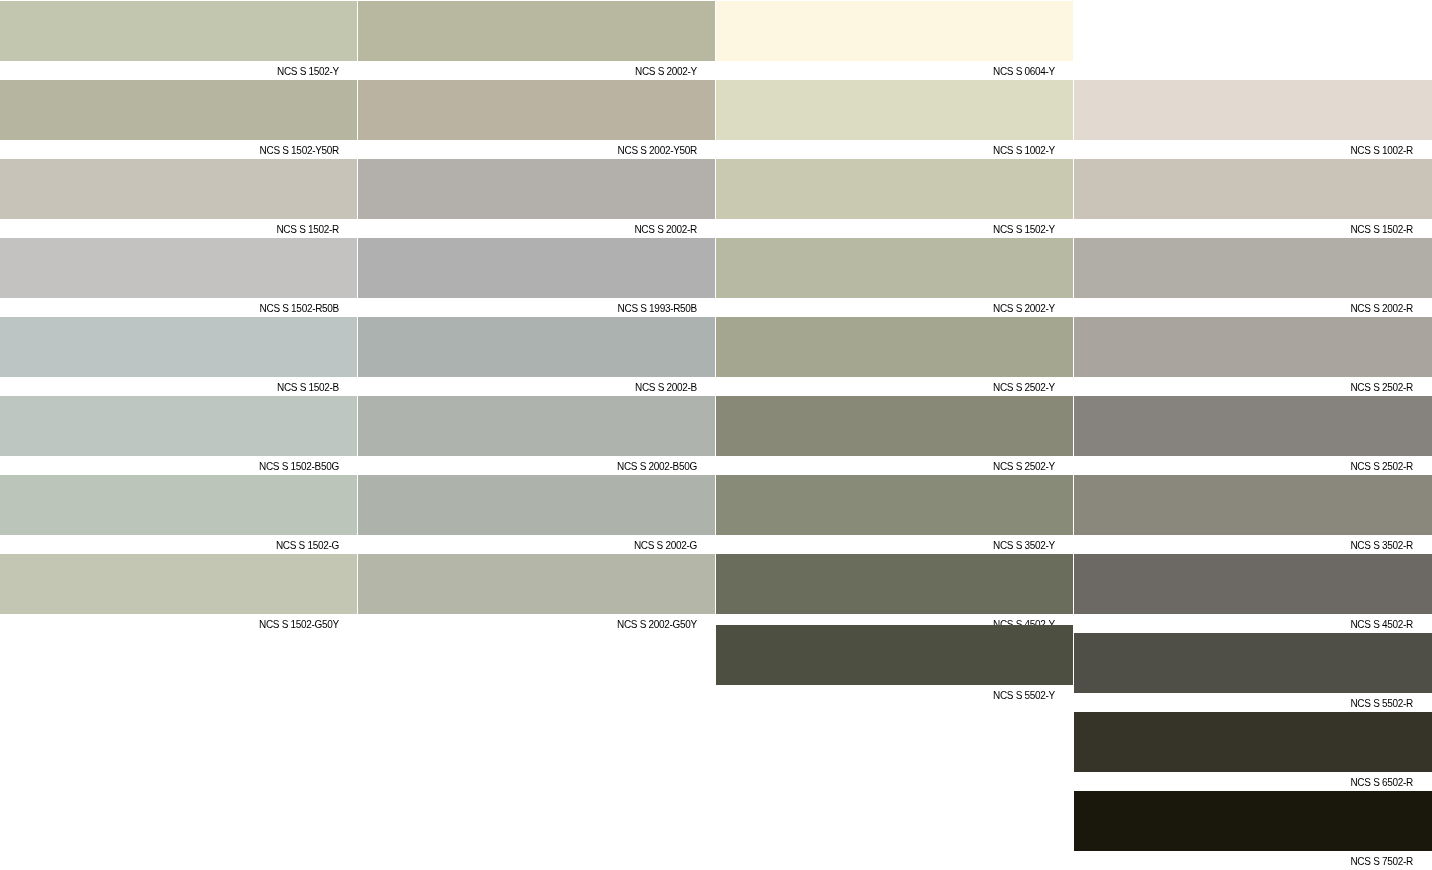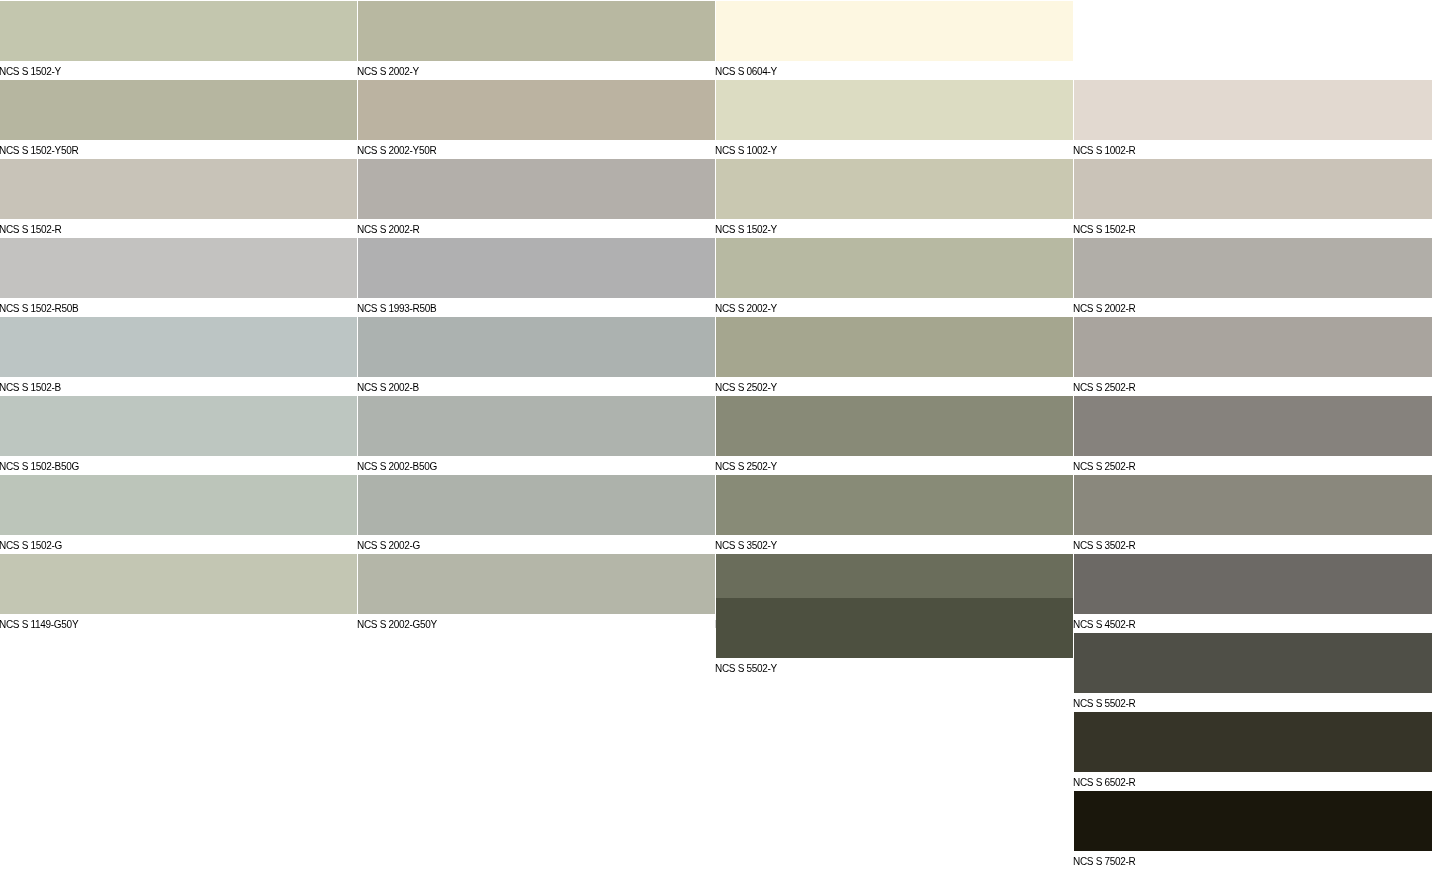--- a/index.html
+++ b/index.html
@@ -2,21 +2,21 @@
 <html><head>
 <meta charset="utf-8">
 <title>NCS Colour Chart</title>
 <style>
   html,body{margin:0;padding:0;background:#ffffff;}
   body{width:1432px;height:870px;overflow:hidden;
        font-family:"Liberation Sans",sans-serif;}
   .chart{position:relative;width:1432px;height:870px;background:#ffffff;
          overflow:hidden;}
   
-  .col{position:absolute;top:0;height:870px;}
+  .col{position:absolute;top:0;height:870px;text-align:right;}
   
   .cell{position:absolute;left:0;height:79px;}
   .sw{position:absolute;left:0;top:1px;height:60px;}
   .lb{position:absolute;left:-1px;top:62px;width:340px;height:19px;
       font-size:10px;letter-spacing:-0.3px;line-height:19px;
       color:#000000;white-space:nowrap;
       
       transform:translateZ(0);-webkit-font-smoothing:antialiased;}
 </style>
 </head>
@@ -47,21 +47,21 @@
     <div class="cell" style="top:395px;width:357px">
       <div class="sw" style="width: 357px; background-color: rgb(189, 198, 192);"></div>
       <div class="lb">NCS S 1502-B50G</div>
     </div>
     <div class="cell" style="top:474px;width:357px">
       <div class="sw" style="width: 357px; background-color: rgb(188, 197, 186);"></div>
       <div class="lb">NCS S 1502-G</div>
     </div>
     <div class="cell" style="top:553px;width:357px">
       <div class="sw" style="width: 357px; background-color: rgb(195, 198, 179);"></div>
-      <div class="lb">NCS S 1149-G50Y</div>
+      <div class="lb">NCS S 1502-G50Y</div>
     </div>
   </div>
   <div class="col" style="left:358px;width:357px">
     <div class="cell" style="top:0px;width:357px">
       <div class="sw" style="width: 357px; background-color: rgb(184, 184, 161);"></div>
       <div class="lb">NCS S 2002-Y</div>
     </div>
     <div class="cell" style="top:79px;width:357px">
       <div class="sw" style="width: 357px; background-color: rgb(187, 179, 161);"></div>
       <div class="lb">NCS S 2002-Y50R</div>
@@ -117,21 +117,21 @@
       <div class="lb">NCS S 2502-Y</div>
     </div>
     <div class="cell" style="top:474px;width:357px">
       <div class="sw" style="width: 357px; background-color: rgb(136, 139, 119);"></div>
       <div class="lb">NCS S 3502-Y</div>
     </div>
     <div class="cell" style="top:553px;width:357px">
       <div class="sw" style="width: 357px; background-color: rgb(106, 109, 91);"></div>
       <div class="lb">NCS S 4502-Y</div>
     </div>
-    <div class="cell" style="top:597px;width:357px">
+    <div class="cell" style="top:624px;width:357px">
       <div class="sw" style="width: 357px; background-color: rgb(77, 80, 64);"></div>
       <div class="lb">NCS S 5502-Y</div>
     </div>
   </div>
   <div class="col" style="left:1074px;width:358px">
     <div class="cell" style="top:79px;width:420px">
       <div class="sw" style="width: 358px; background-color: rgb(226, 217, 208);"></div>
       <div class="lb">NCS S 1002-R</div>
     </div>
     <div class="cell" style="top:158px;width:358px">

